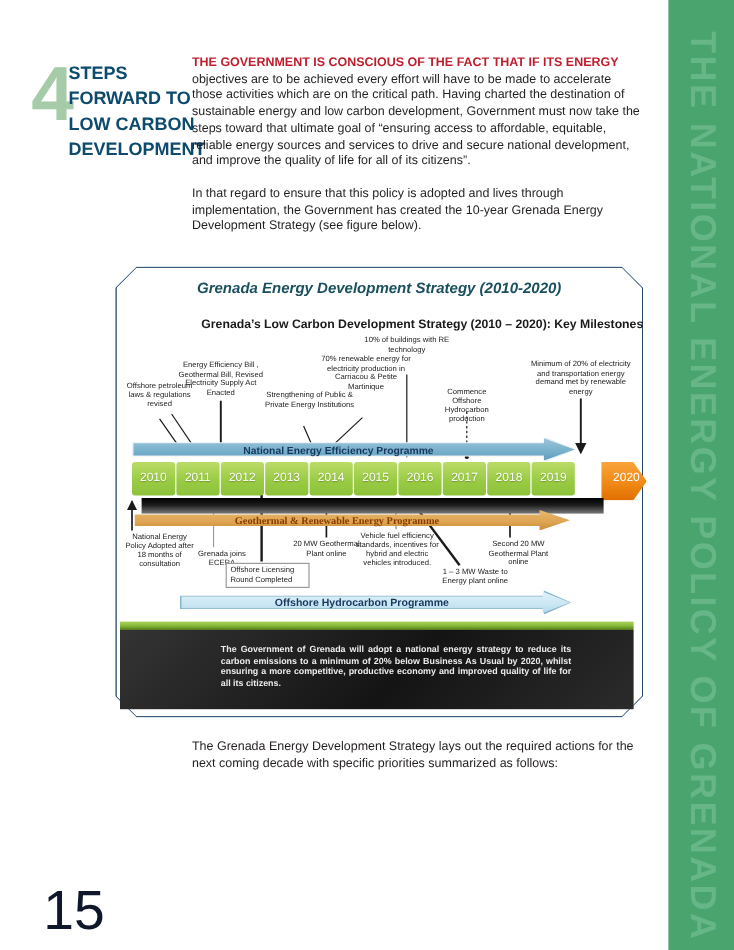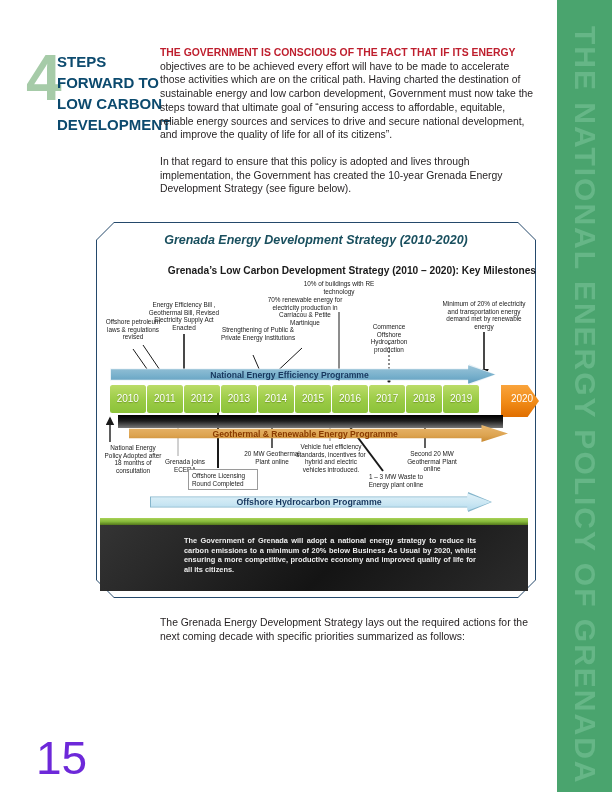--- a/index.html
+++ b/index.html
@@ -34,21 +34,21 @@
   .fig-title{position:absolute;left:0;top:11px;width:100%;text-align:center;
      font-size:12.5px;font-weight:bold;font-style:italic;color:#194F5E;}
   .fig-subtitle{position:absolute;left:0;top:43px;width:100%;text-align:right;
      font-size:10.2px;font-weight:bold;color:#1a1a1a;}
 
   .callout{position:absolute;font-size:6.4px;line-height:7.7px;text-align:center;
      color:#1a1a1a;transform:translateX(-50%);}
   .cbox{position:absolute;font-size:6.4px;line-height:7.7px;text-align:left;color:#1a1a1a;
      background:#fff;border:0.5px solid #9a9a9a;padding:2px 3px;}
 
-  .arrow{position:absolute;padding-left:16px;}
+  .arrow{position:absolute;}
   .arrow .shape{position:absolute;inset:0;
      clip-path:polygon(0 22%,93% 22%,93% 0,100% 50%,93% 100%,93% 78%,0 78%);}
   .arrow .shape-in{position:absolute;inset:1px;
      clip-path:polygon(0 23%,93% 23%,93% 1%,100% 50%,93% 99%,93% 77%,0 77%);}
   .arrow .lbl{position:absolute;left:0;top:0;width:93%;height:100%;display:flex;
      align-items:center;justify-content:center;font-weight:bold;}
 
   .years{position:absolute;left:14px;top:163px;width:369px;height:28px;display:flex;gap:1.5px;}
   .yr{flex:1;border-radius:2.5px;background:linear-gradient(180deg,#BBDC68 0%,#9ACB45 55%,#8CC23A 100%);
       color:#fff;font-size:10px;line-height:28px;text-align:center;
@@ -64,21 +64,21 @@
   .quote-bar{position:absolute;left:4px;top:296px;width:428px;height:7px;
       background:linear-gradient(180deg,#A9D257 0%,#86B93A 50%,#53771B 100%);}
   .quote-box{position:absolute;left:4px;top:303px;width:428px;height:66px;
       background:linear-gradient(135deg,#343434 0%,#141414 55%,#2b2b2b 100%);}
   .quote-box p{margin:0;padding:11px 52px 0 84px;font-size:7.4px;line-height:9.7px;
       font-weight:bold;color:#ececec;text-align:justify;}
 
   .connectors{position:absolute;inset:0;pointer-events:none;}
 
   .closing{position:absolute;left:160px;top:616px;width:377px;font-size:10.4px;line-height:13.7px;}
-  .pagenum{position:absolute;left:36px;top:731px;font-size:46px;color:#6d28d9;}
+  .pagenum{position:absolute;left:36px;top:731px;font-size:46px;color:#0f172a;}
 </style>
 </head>
 <body>
 
 <div class="page">
 
   <div class="sideband">
     <div class="vtext">THE NATIONAL ENERGY POLICY OF GRENADA</div>
   </div>
 
@@ -149,21 +149,21 @@
       <div class="yr">2015</div>
       <div class="yr">2016</div>
       <div class="yr">2017</div>
       <div class="yr">2018</div>
       <div class="yr">2019</div>
     </div>
     <div class="yr2020">2020</div>
 
     <div class="blackbar"></div>
 
-    <div class="arrow" style="left:33px;top:203px;width:363px;height:17px;">
+    <div class="arrow" style="left:16px;top:203px;width:363px;height:17px;font-family:Liberation Serif, serif;">
       <div class="shape" style="background:linear-gradient(180deg,#E8B76F 0%,#DDA451 60%,#C98B33 100%);"></div>
       <div class="lbl" style="font-size:8.6px;color:#8a3b00;">Geothermal &amp; Renewable Energy  Programme</div>
     </div>
 
     <div class="callout" style="left:37px;top:222px;width:62px;">National Energy Policy Adopted after 18 months of consultation</div>
     <div class="callout" style="left:89px;top:236px;width:58px;">Grenada joins ECERA</div>
     <div class="cbox" style="left:92px;top:247px;width:62px;">Offshore Licensing Round Completed</div>
     <div class="callout" style="left:176px;top:228px;width:62px;">20 MW Geothermal Plant online</div>
     <div class="callout" style="left:235px;top:221px;width:76px;">Vehicle fuel efficiency standards,  incentives for hybrid and electric vehicles introduced.</div>
     <div class="callout" style="left:300px;top:251px;width:72px;">1 – 3 MW Waste to Energy plant online</div>

